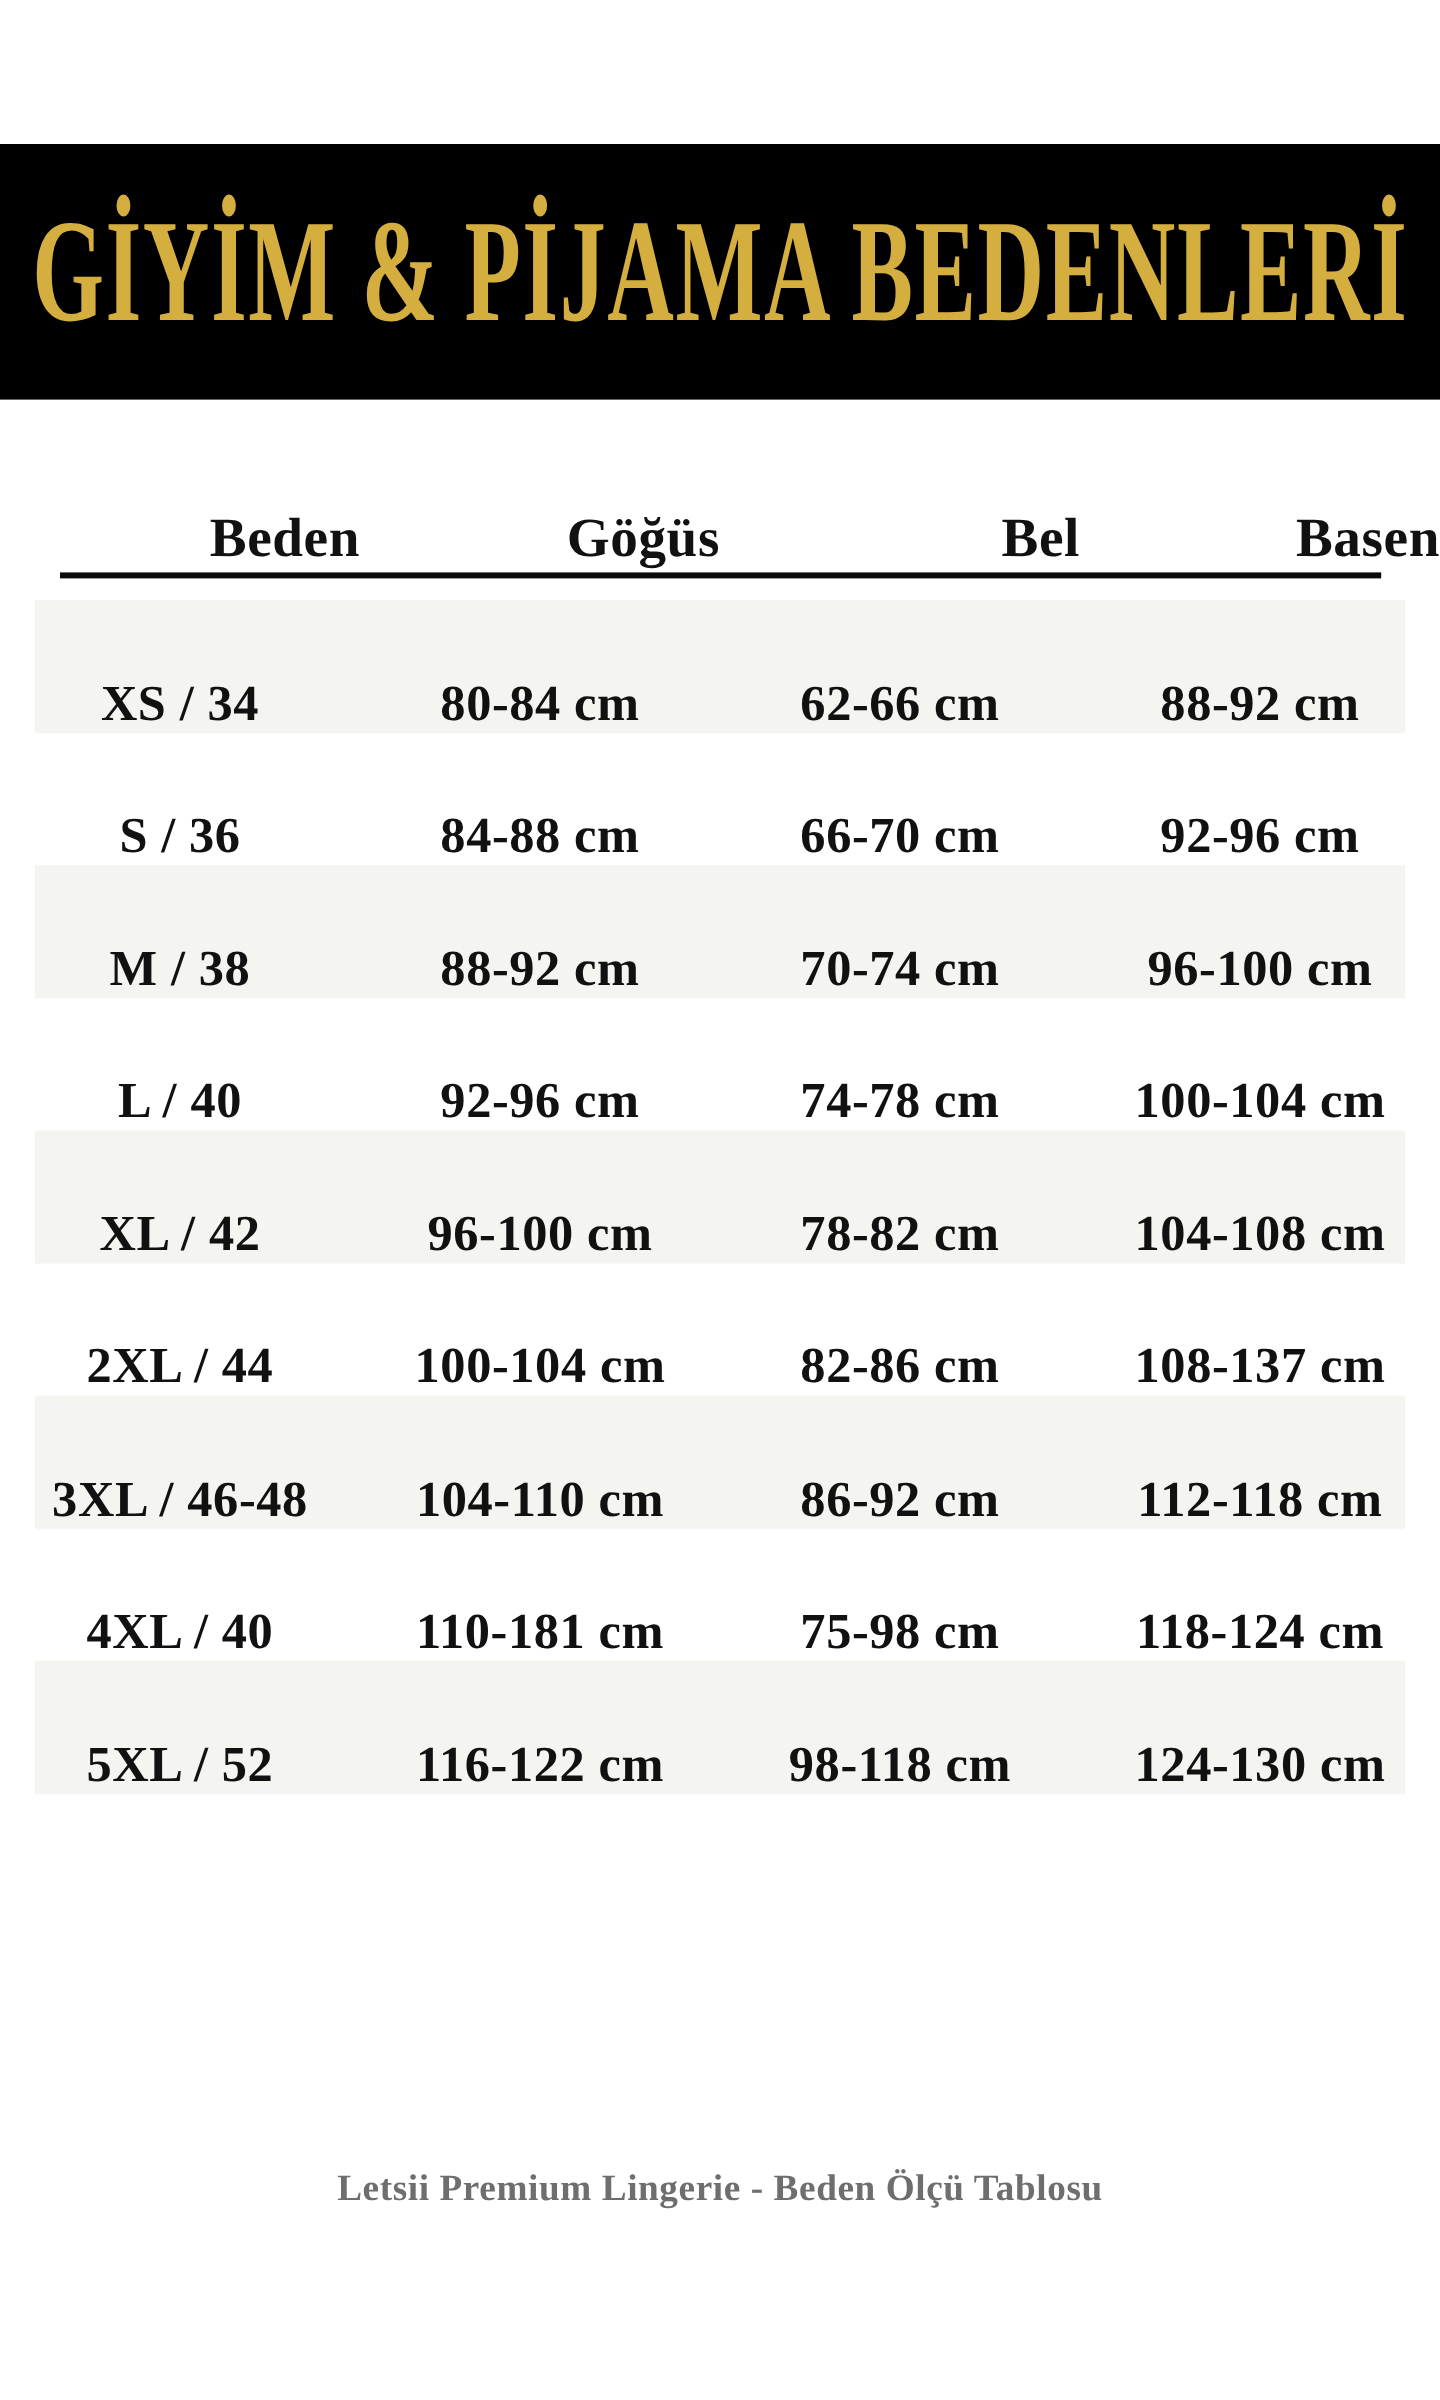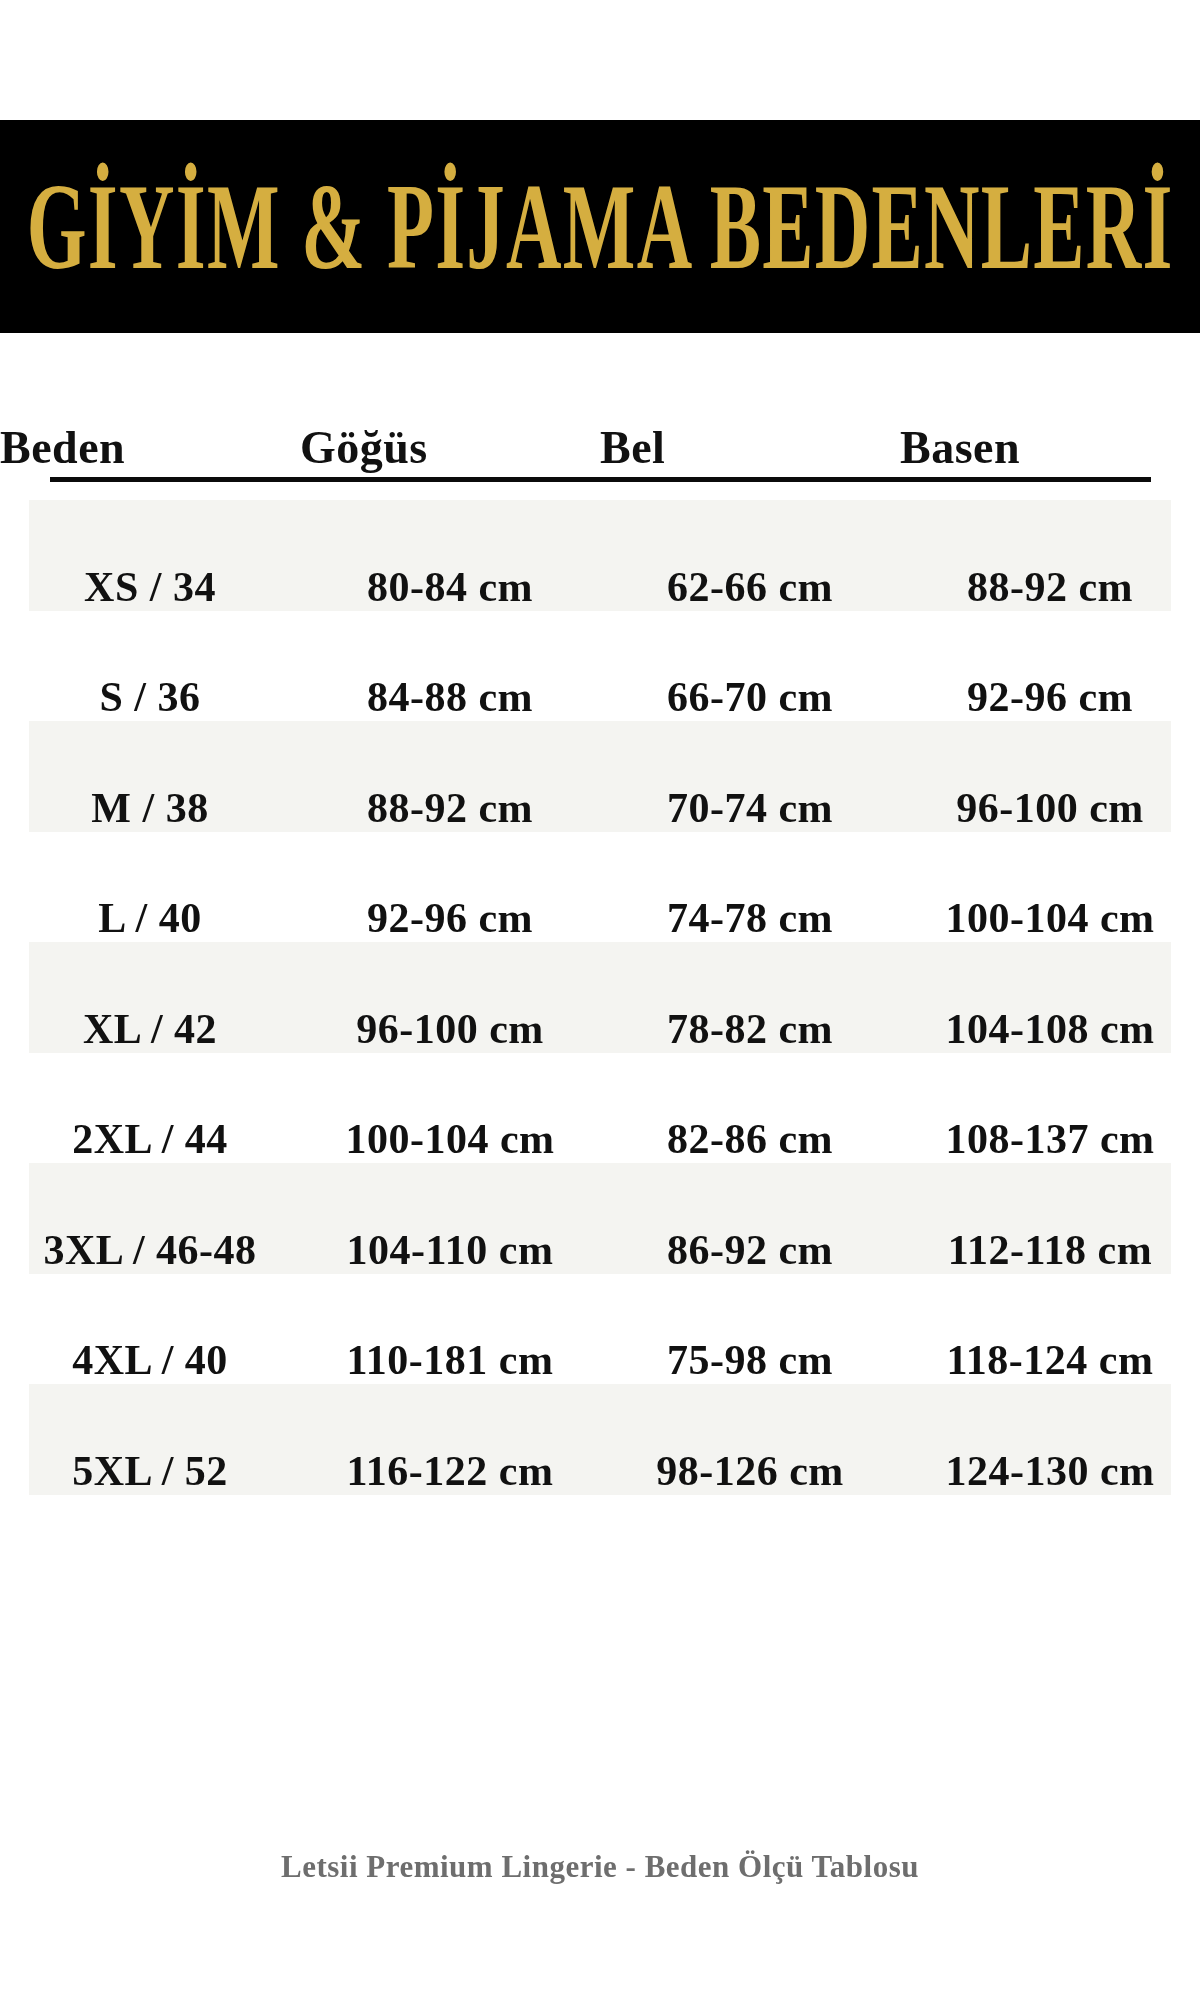--- a/index.html
+++ b/index.html
@@ -45,21 +45,21 @@
   .thead {
     position: absolute;
     top: 420px;
     left: 0;
     width: 1200px;
     height: 56px;
     display: flex;
   }
   .th {
     width: 300px;
-    text-align: left;
+    text-align: right;
     font-size: 46px;
     font-weight: bold;
     line-height: 56px;
     letter-spacing: 0.5px;
   }
   .header-rule {
     position: absolute;
     top: 477px;
     left: 50px;
     width: 1101px;
@@ -106,21 +106,20 @@
     top: 1800px;
     left: 0;
     width: 1200px;
     height: 46px;
     line-height: 46px;
     text-align: center;
     font-size: 31px;
     font-weight: bold;
     color: #6e6e6e;
     letter-spacing: 0.5px;
-    margin-top: 44px;
   }
 </style>
 </head>
 <body>
 
 <div class="page">
 
   <div class="banner">
     <h1 class="banner-title">GİYİM &amp; PİJAMA BEDENLERİ</h1>
   </div>
@@ -188,21 +187,21 @@
     <div class="trow">
       <div class="td">4XL / 40</div>
       <div class="td">110-181 cm</div>
       <div class="td">75-98 cm</div>
       <div class="td">118-124 cm</div>
     </div>
 
     <div class="trow">
       <div class="td">5XL / 52</div>
       <div class="td">116-122 cm</div>
-      <div class="td">98-126 cm</div>
+      <div class="td">98-118 cm</div>
       <div class="td">124-130 cm</div>
     </div>
 
   </div>
 
   <div class="footer">Letsii Premium Lingerie - Beden Ölçü Tablosu</div>
 
 </div>
 
 </body></html>

